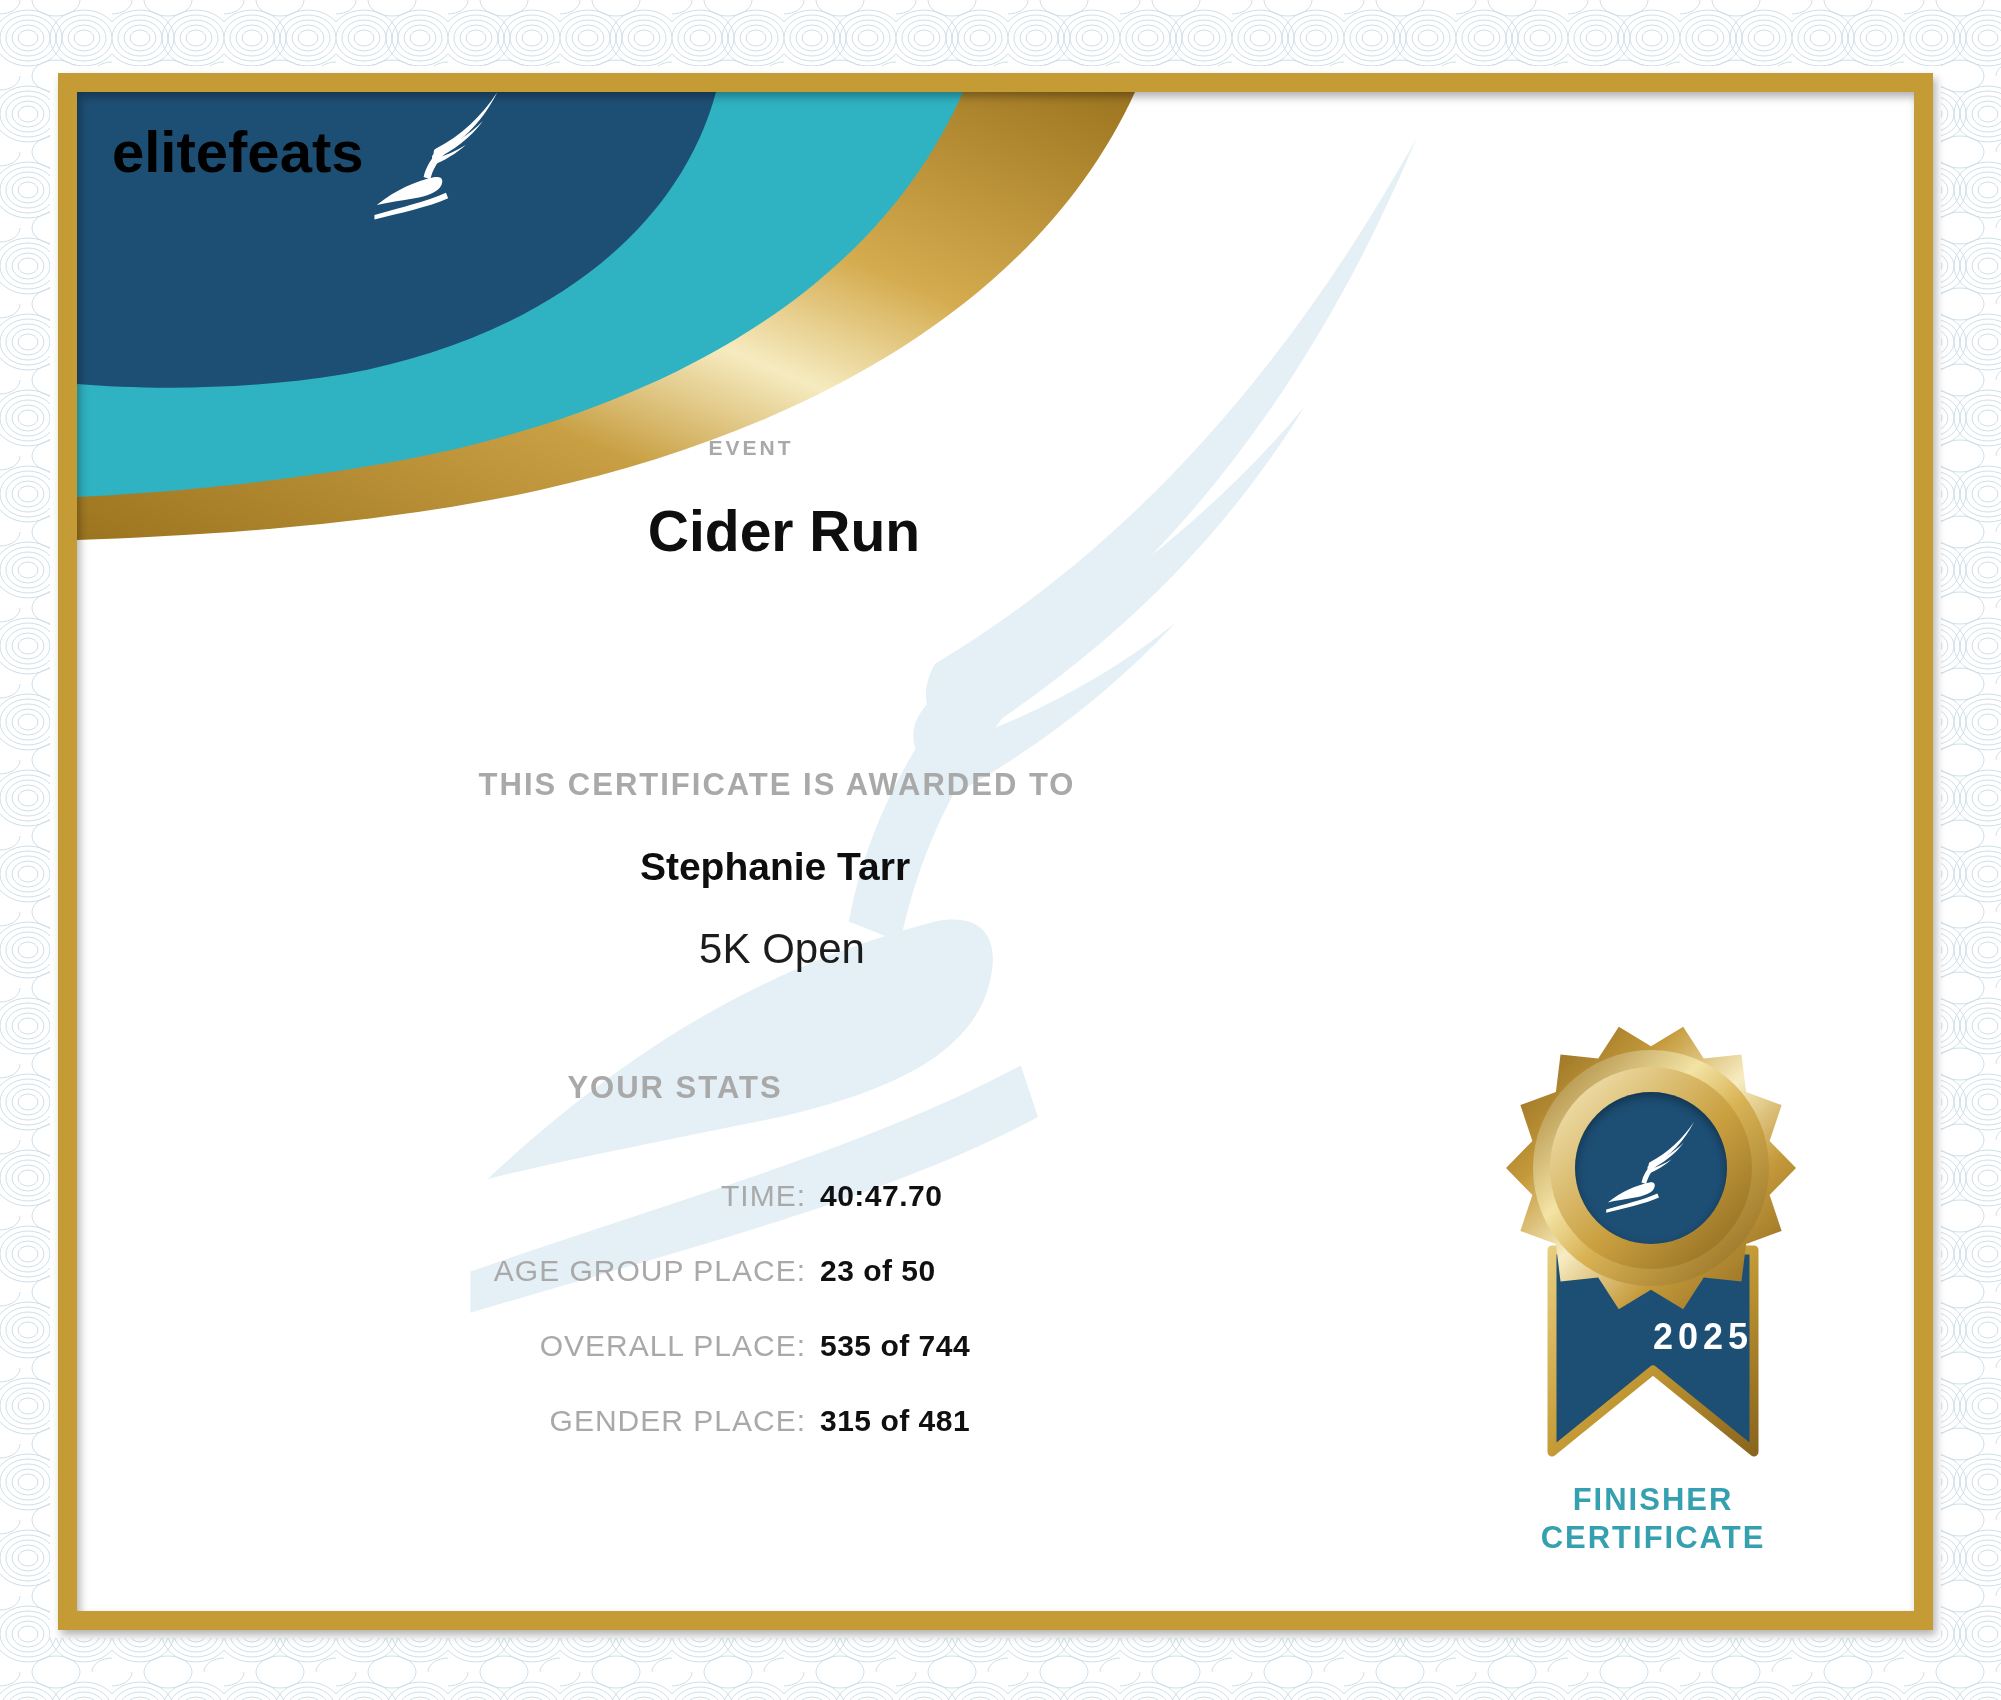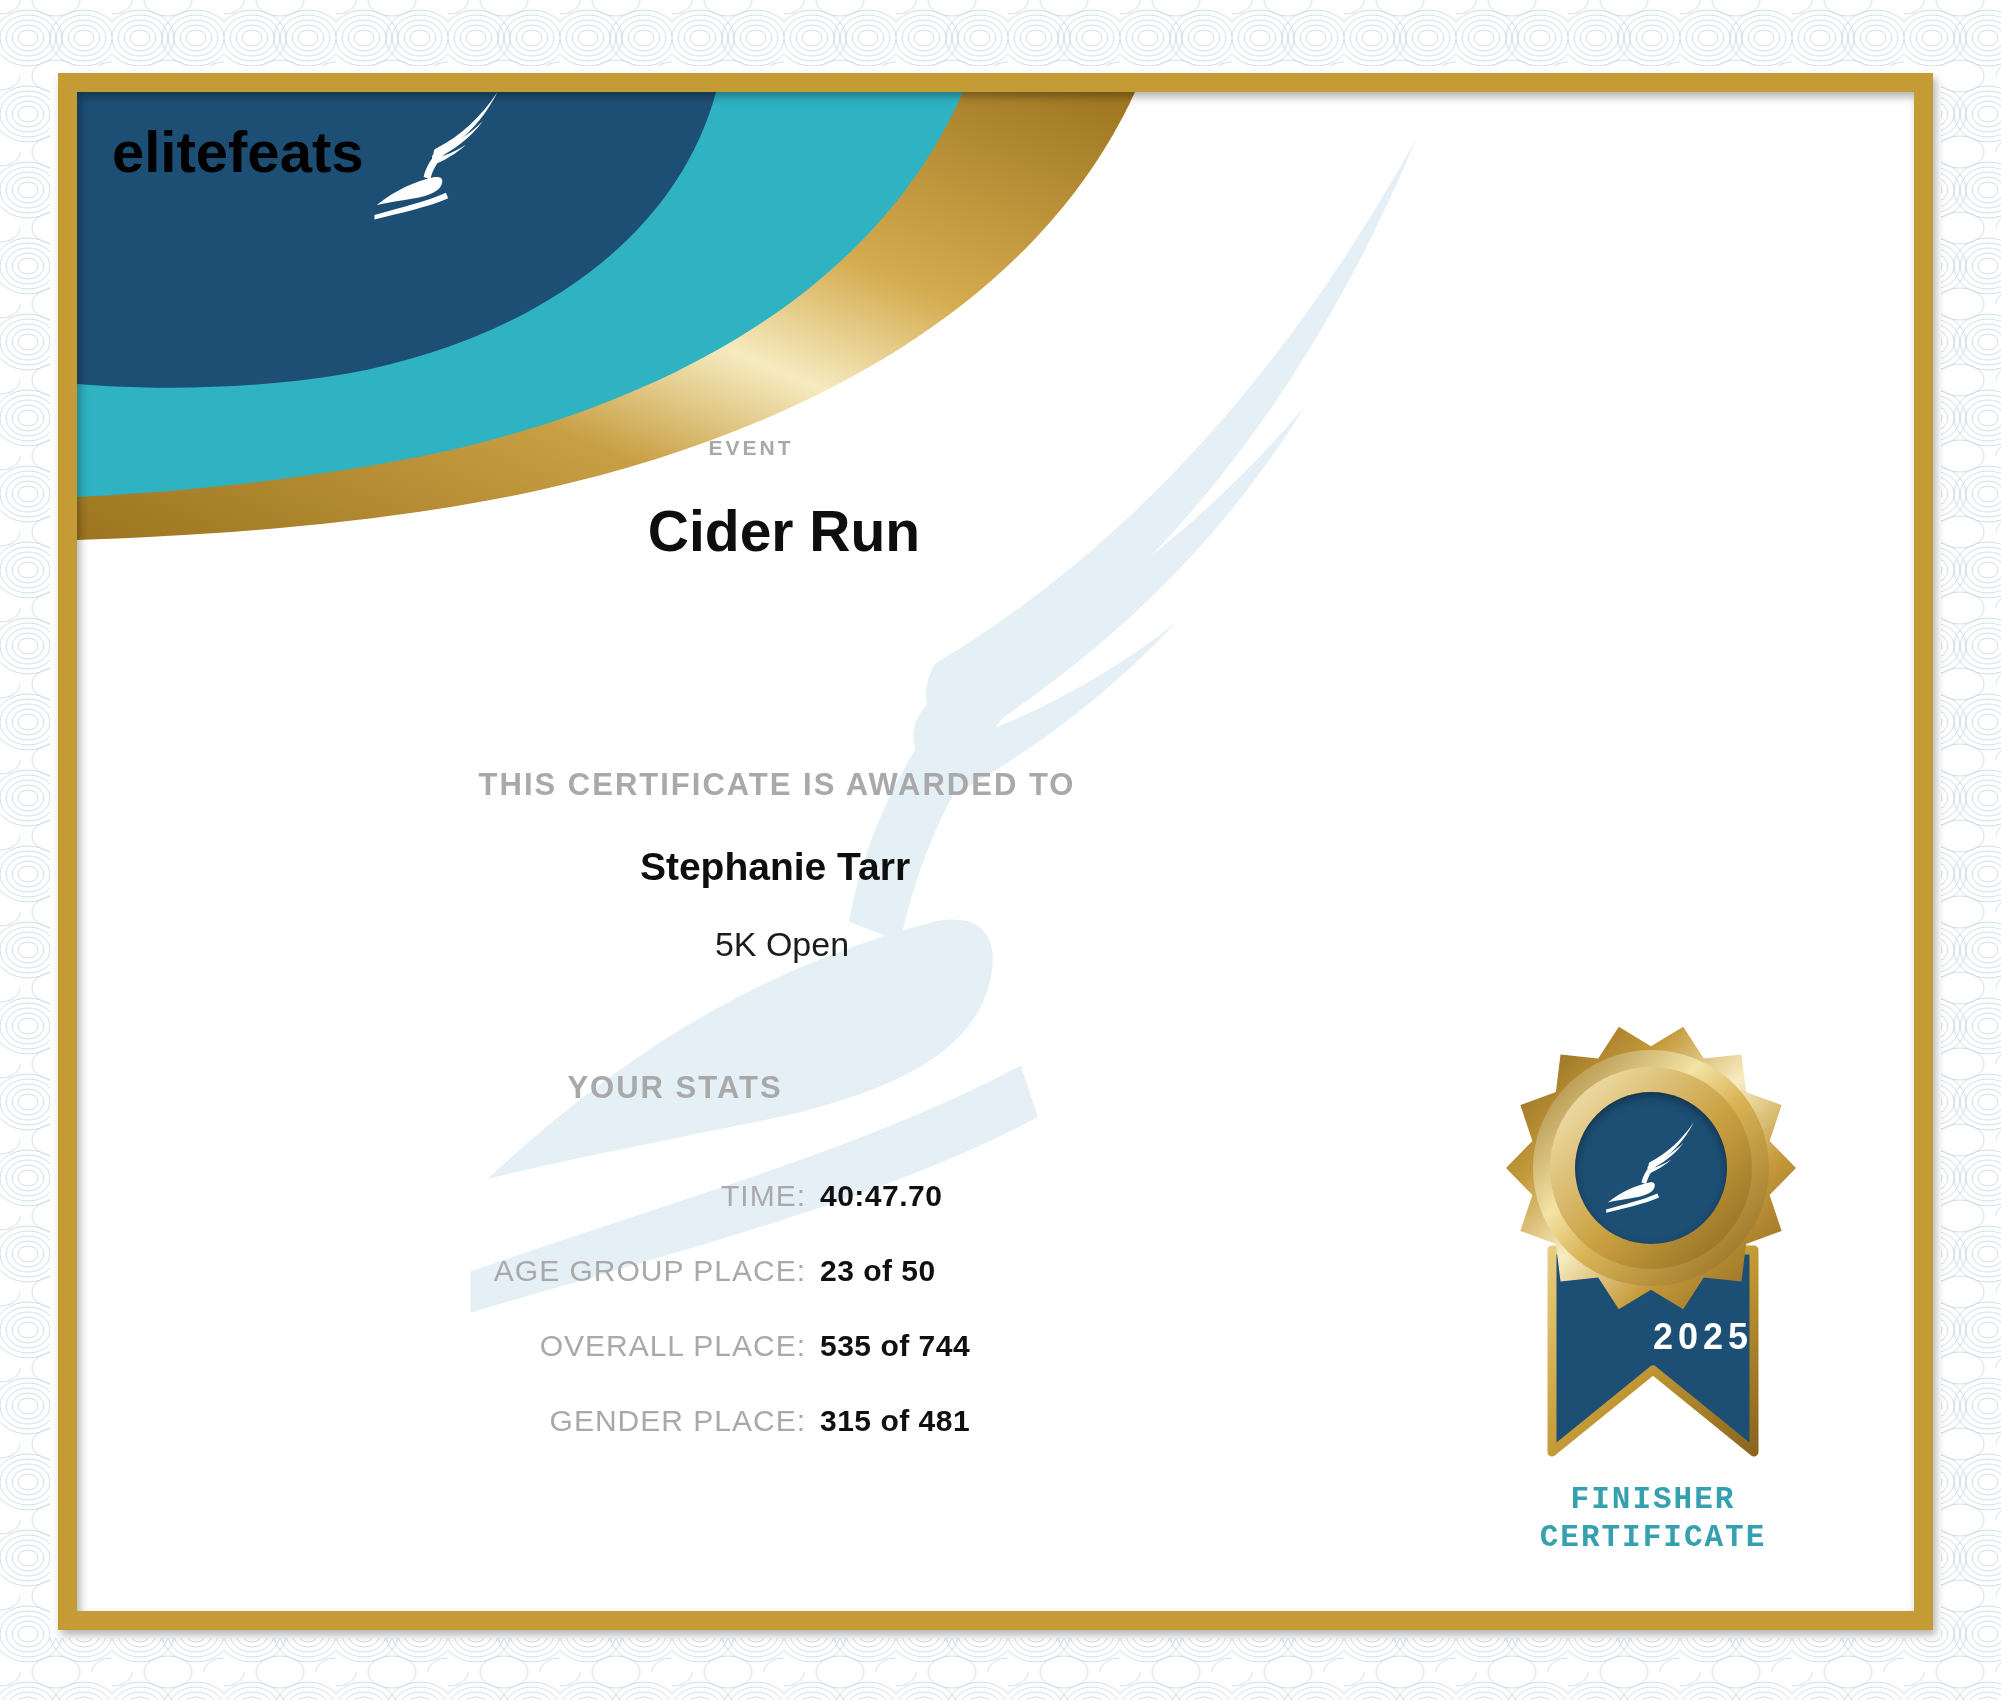--- a/index.html
+++ b/index.html
@@ -25,21 +25,21 @@
   .mring1{position:absolute;left:1533px;top:1050px;width:236px;height:236px;border-radius:50%;
     background:linear-gradient(315deg,#8a651d 0%,#d8b254 45%,#f3e3a5 62%,#9a7326 100%);}
   .mring2{position:absolute;left:1550px;top:1067px;width:202px;height:202px;border-radius:50%;
     background:linear-gradient(135deg,#f7ecc2 0%,#caa040 55%,#8a651d 100%);}
   .mblue{position:absolute;left:1575px;top:1092px;width:152px;height:152px;border-radius:50%;
     background:var(--navy);box-shadow:inset 0 4px 10px rgba(0,0,0,.35);
     display:flex;align-items:center;justify-content:center;}
   .ribbon-year{position:absolute;left:1553px;top:1316px;width:200px;text-align:right;
     font-size:36px;font-weight:700;color:#fff;letter-spacing:5px;}
   .finisher{position:absolute;left:1500px;top:1481px;width:306px;text-align:center;
-    color:var(--teal-text);font-weight:700;font-size:31px;letter-spacing:2px;line-height:38px;font-family:Liberation Mono, monospace;}
+    color:var(--teal-text);font-weight:700;font-size:31px;letter-spacing:2px;line-height:38px;}
 </style>
 </head>
 <body>
 
 <div class="stage">
 
   <svg class="abs" style="left:0;top:0" width="2001" height="1700" viewBox="0 0 2001 1700">
     <defs>
       <pattern id="guil" width="112" height="76" patternUnits="userSpaceOnUse">
         <g fill="none" stroke="#cddee7" stroke-width="1">
@@ -108,21 +108,21 @@
     <span style="font-size:58px;font-weight:700;color:#000000;letter-spacing:0px;margin-top:44px;">elitefeats</span>
   </div>
   <svg class="abs" style="left:370px;top:90px;color:#fff" width="134" height="134" viewBox="0 0 120 120">
     <use href="#wingfoot"></use>
   </svg>
 
   <div class="abs ctr label-gray" style="left:751px;top:436px;font-size:21px;">EVENT</div>
   <div class="abs ctr big-black" style="left:784px;top:498px;font-size:57px;">Cider Run</div>
   <div class="abs ctr label-gray" style="left:777px;top:767px;font-size:31px;letter-spacing:2px;">THIS CERTIFICATE IS AWARDED TO</div>
   <div class="abs ctr big-black" style="left:775px;top:845px;font-size:39px;">Stephanie Tarr</div>
-  <div class="abs ctr" style="left:782px;top:925px;font-size:34px;color:#1c1c1c;font-weight:400;">5K Open</div>
+  <div class="abs ctr" style="left:782px;top:925px;font-size:42px;color:#1c1c1c;font-weight:400;">5K Open</div>
   <div class="abs ctr label-gray" style="left:675px;top:1070px;font-size:31px;letter-spacing:2px;">YOUR STATS</div>
 
   <div class="stats">
     <div class="stat-row">
       <div class="stat-label">TIME:</div>
       <div class="stat-value">40:47.70</div>
     </div>
     <div class="stat-row">
       <div class="stat-label">AGE GROUP PLACE:</div>
       <div class="stat-value">23 of 50</div>

